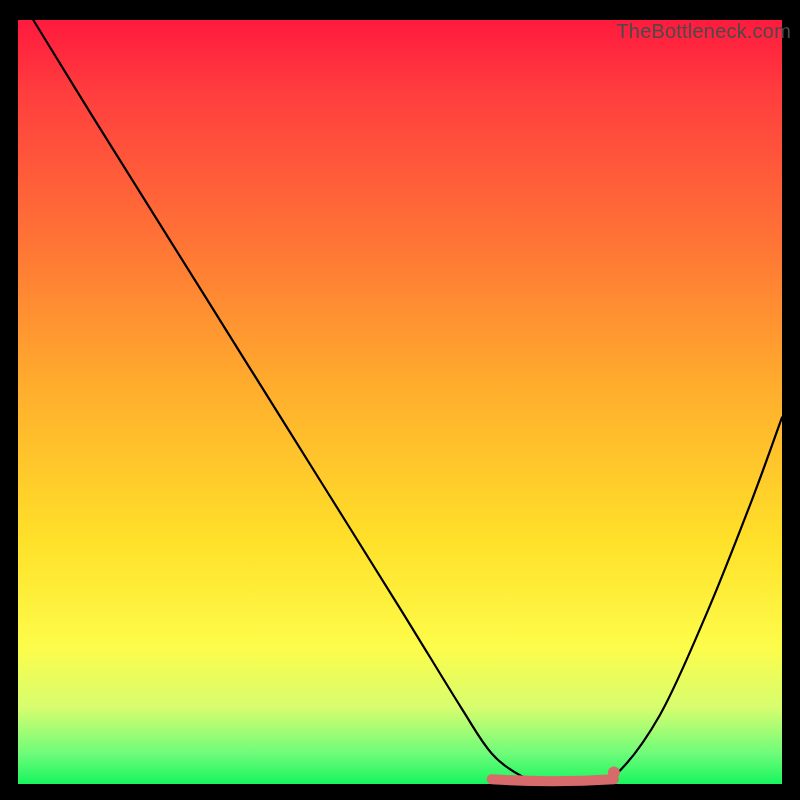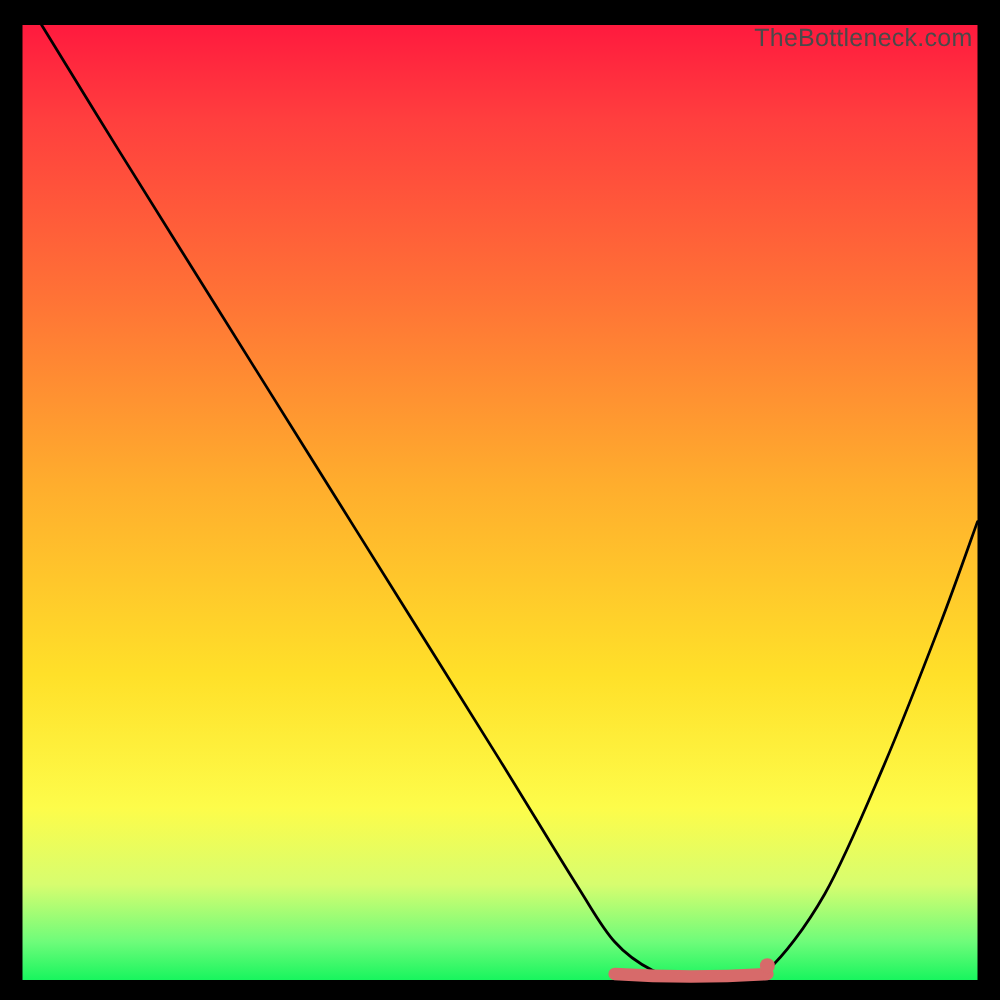--- a/index.html
+++ b/index.html
@@ -11,20 +11,21 @@
     overflow: hidden;
     font-family: Arial, Helvetica, sans-serif;
   }
   .frame {
     position: absolute;
     left: 18px;
     top: 20px;
     width: 764px;
     height: 605px;
     background: #000;
+    padding-left: 13px;
   }
   .plot-area {
     position: absolute;
     left: 0;
     top: 0;
     width: 764px;
     height: 764px;
     
     background: linear-gradient(
       to bottom,

